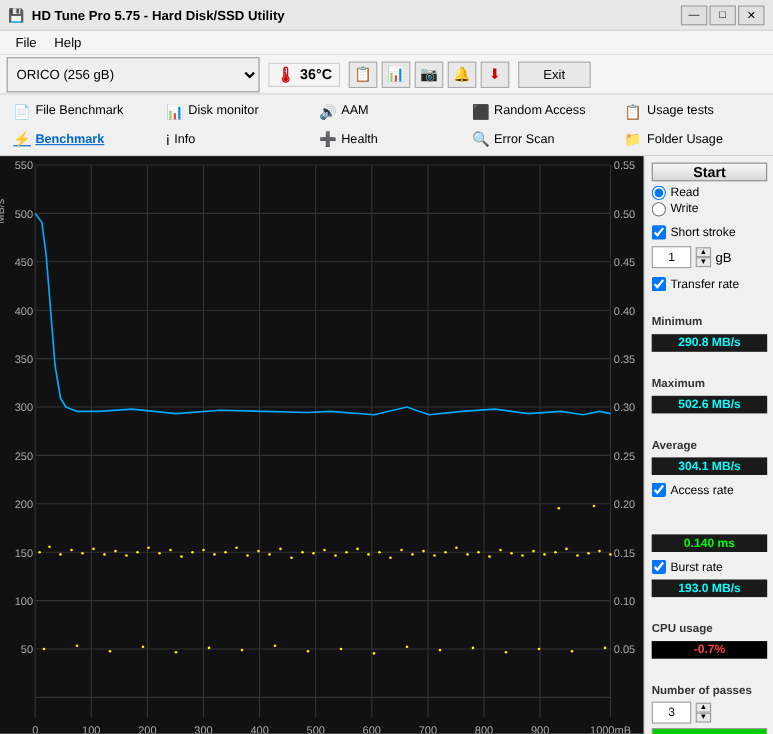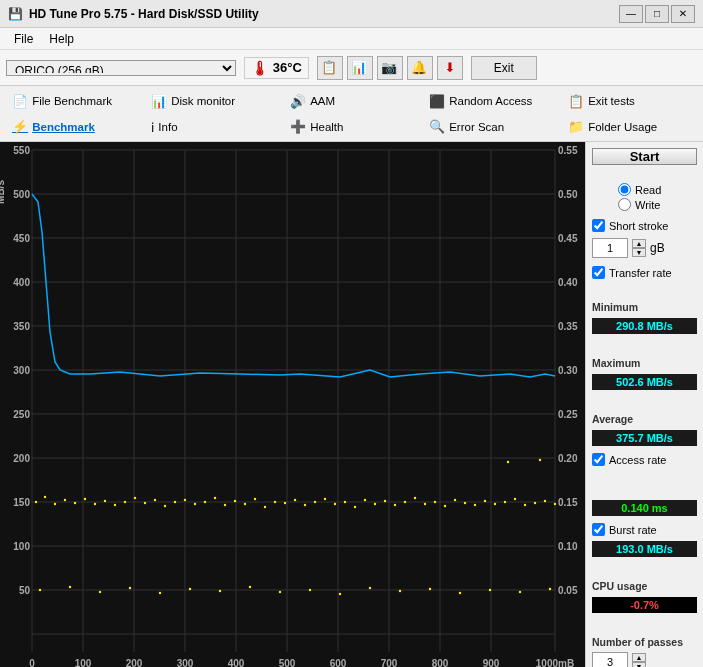--- a/index.html
+++ b/index.html
@@ -10,44 +10,44 @@
     .title-bar-left { display: flex; align-items: center; gap: 6px; font-size: 12px; font-weight: bold; }
     .title-bar-right { display: flex; gap: 2px; }
     .title-btn { width: 24px; height: 18px; border: 1px solid #999; background: #e0e0e0; cursor: pointer; display: flex; align-items: center; justify-content: center; font-size: 10px; }
 
     
     .menu-bar { background: #f5f5f5; border-bottom: 1px solid #ddd; display: flex; align-items: center; padding: 2px 6px; height: 22px; }
     .menu-item { padding: 2px 8px; cursor: pointer; font-size: 12px; }
 
     
     .toolbar { background: #f5f5f5; border-bottom: 1px solid #ccc; display: flex; align-items: center; padding: 4px 6px; gap: 8px; height: 36px; }
-    .drive-select { flex: 1; max-width: 230px; height: 16px; font-size: 12px; border: 1px solid #999; padding: 2px 4px; }
+    .drive-select { flex: 1; max-width: 230px; height: 32px; font-size: 12px; border: 1px solid #999; padding: 2px 4px; }
     .temp-display { display: flex; align-items: center; gap: 4px; font-size: 13px; font-weight: bold; background: #f5f5f5; padding: 2px 6px; border: 1px solid #ccc; }
     .temp-icon { color: #cc0000; font-size: 14px; }
     .toolbar-icons { display: flex; gap: 4px; }
     .tb-icon { width: 26px; height: 24px; border: 1px solid #aaa; background: #e8e8e8; cursor: pointer; display: flex; align-items: center; justify-content: center; font-size: 13px; }
     .exit-btn { height: 24px; padding: 0 22px; border: 1px solid #aaa; background: #e8e8e8; cursor: pointer; font-size: 12px; }
 
     
     .tabs-area { background: #f0f0f0; border-bottom: 1px solid #ccc; padding: 2px 6px; display: grid; grid-template-columns: repeat(5, 1fr); gap: 2px 4px; height: 56px; padding-top: 4px; }
     .tab-item { display: flex; align-items: center; gap: 4px; padding: 2px 6px; cursor: pointer; white-space: nowrap; font-size: 11.5px; }
     .tab-icon { font-size: 13px; }
 
     
     .main-content { display: flex; height: calc(667px - 28px - 22px - 36px - 56px); }
 
     
-    .chart-area { flex: 1; background: #1a1a1a; position: relative; overflow: hidden; font-weight: bold; }
+    .chart-area { flex: 1; background: #1a1a1a; position: relative; overflow: hidden; }
 
     
     .right-panel { width: 118px; background: #f0f0f0; border-left: 1px solid #ccc; padding: 6px; display: flex; flex-direction: column; gap: 4px; overflow-y: auto; }
-    .start-btn { width: 100%; height: 28px; background: linear-gradient(to bottom, #f8f8f8, #d8d8d8); border: 1px solid #888; cursor: pointer; font-size: 13px; font-weight: bold; margin-bottom: 14px; }
+    .start-btn { width: 100%; height: 28px; background: linear-gradient(to bottom, #f8f8f8, #d8d8d8); border: 1px solid #888; cursor: pointer; font-size: 13px; font-weight: bold; margin-bottom: 0; }
     
     .radio-group { display: flex; flex-direction: column; gap: 2px; margin-bottom: 2px; }
-    .radio-item { display: flex; align-items: center; gap: 4px; font-size: 11px; margin-left: 26px; }
+    .radio-item { display: flex; align-items: flex-start; gap: 4px; font-size: 11px; }
     
     .checkbox-item { display: flex; align-items: center; gap: 4px; font-size: 11px; margin-top: 2px; }
     
     .stroke-input { display: flex; align-items: center; gap: 4px; margin: 2px 0; }
     .stroke-num { width: 36px; height: 20px; border: 1px solid #999; text-align: center; font-size: 11px; }
     .stroke-spinner { display: flex; flex-direction: column; }
     .spin-btn { width: 14px; height: 9px; border: 1px solid #999; background: #e8e8e8; cursor: pointer; display: flex; align-items: center; justify-content: center; font-size: 7px; line-height: 1; }
     
     .stat-label { font-size: 10.5px; font-weight: bold; color: #333; margin-top: 18px; }
     .stat-value { background: #1a1a1a; color: #ffff00; font-size: 11px; font-weight: bold; text-align: center; padding: 2px 4px; margin: 1px 0; width: 100%; }
@@ -113,21 +113,21 @@
   <div class="tab-item">
     <span class="tab-icon">🔊</span>
     <span>AAM</span>
   </div>
   <div class="tab-item">
     <span class="tab-icon">⬛</span>
     <span>Random Access</span>
   </div>
   <div class="tab-item">
     <span class="tab-icon">📋</span>
-    <span>Exit tests</span>
+    <span>Usage tests</span>
   </div>
   <div class="tab-item" style="font-weight:bold; color:#0066cc; text-decoration:underline;">
     <span class="tab-icon">⚡</span>
     <span>Benchmark</span>
   </div>
   <div class="tab-item">
     <span class="tab-icon">ℹ</span>
     <span>Info</span>
   </div>
   <div class="tab-item">
@@ -341,21 +341,21 @@
       <span>Transfer rate</span>
     </label>
 
     <div class="stat-label">Minimum</div>
     <div class="stat-value cyan">290.8 MB/s</div>
 
     <div class="stat-label">Maximum</div>
     <div class="stat-value cyan">502.6 MB/s</div>
 
     <div class="stat-label">Average</div>
-    <div class="stat-value cyan">375.7 MB/s</div>
+    <div class="stat-value cyan">304.1 MB/s</div>
 
     <label class="checkbox-item">
       <input type="checkbox" checked="" style="">
       <span>Access rate</span>
     </label>
     <div class="stat-value green">0.140 ms</div>
 
     <label class="checkbox-item">
       <input type="checkbox" checked="" style="">
       <span>Burst rate</span>

